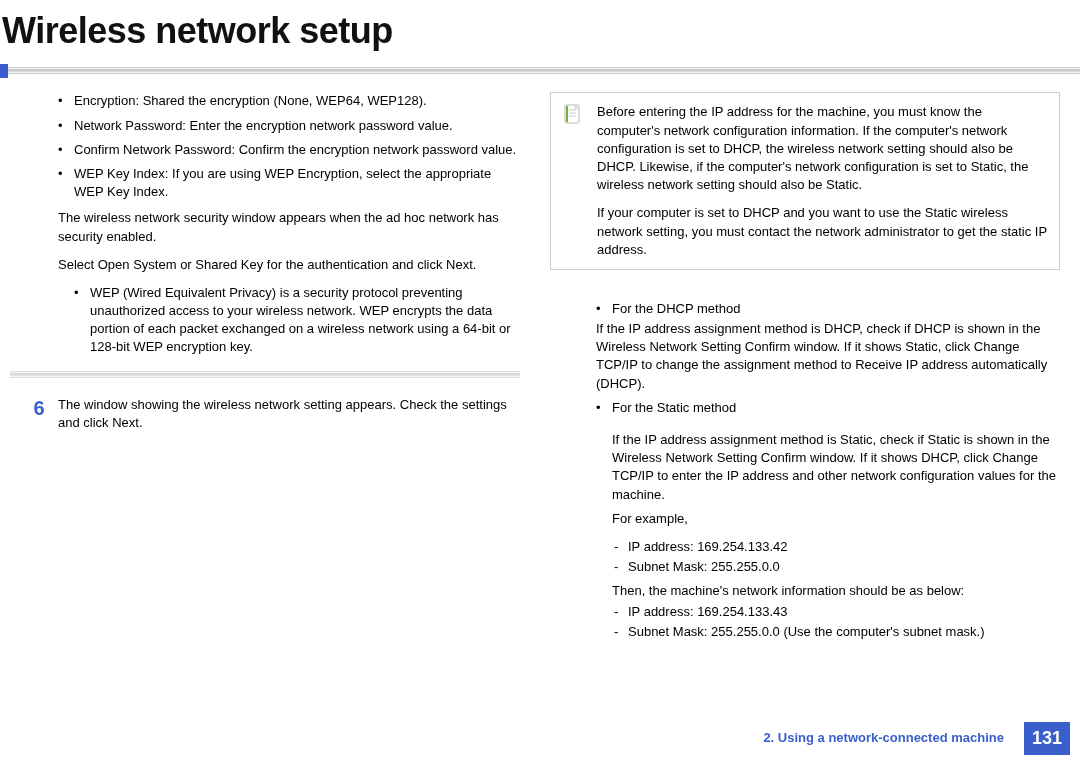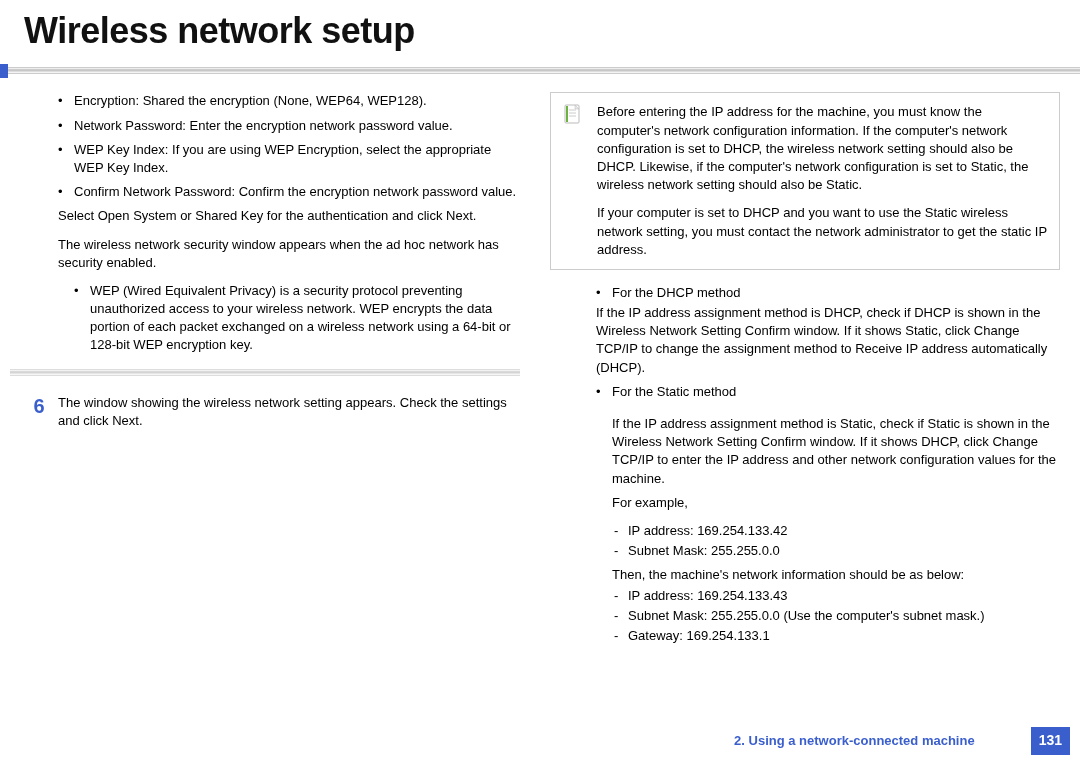--- a/index.html
+++ b/index.html
@@ -9,21 +9,21 @@
     width: 1080px;
     height: 763px;
     position: relative;
     overflow: hidden;
     color: #000;
     font-size: 13px;
     line-height: 1.4;
   }
   .title-area {
     padding-top: 6px;
-    padding-left: 24px;
+    padding-left: 2px;
   }
   .page-title {
     font-size: 36px;
     font-weight: 700;
     color: #111;
     letter-spacing: -0.5px;
   }
   .divider-wrap {
     margin-top: 6px;
     height: 16px;
@@ -100,21 +100,21 @@
     line-height: 1;
     padding-top: 2px;
     width: 18px;
     text-align: center;
   }
   .step-body { flex: 1; }
   .note-box {
     border: 1px solid #ccc;
     padding: 10px 12px 10px 46px;
     position: relative;
-    margin-bottom: 14px;
+    margin-bottom: 30px;
   }
   .note-icon {
     position: absolute;
     left: 10px;
     top: 10px;
     width: 22px;
     height: 22px;
     background: #fff;
     border-radius: 3px;
     display: flex;
@@ -141,23 +141,22 @@
   }
   .footer-text {
     color: #3a5fcd;
     font-weight: 700;
     font-size: 13px;
   }
   .page-num {
     background: #3a5fcd;
     color: #fff;
     font-weight: 700;
-    font-size: 14px;
+    font-size: 18px;
     padding: 4px 8px;
-    margin-left: 36px;
   }
   b, strong { font-weight: 400; }
 </style>
 </head>
 <body>
 
 <div class="title-area">
   <div class="page-title">Wireless network setup</div>
 </div>
 <div class="divider-wrap">
@@ -169,32 +168,32 @@
 
   <div class="col left">
     <ul class="bullet-list">
       <li>
         <b>Encryption:</b><span> Shared the encryption (None, WEP64, WEP128).</span>
       </li>
       <li>
         <b>Network Password:</b><span> Enter the encryption network password value.</span>
       </li>
       <li>
+        <b>Confirm Network Password:</b><span> Confirm the encryption network password value.</span>
+      </li>
+      <li>
         <b>WEP Key Index:</b><span> If you are using WEP Encryption, select the appropriate </span><b>WEP Key Index</b><span>.</span>
       </li>
-      <li>
-        <b>Confirm Network Password:</b><span> Confirm the encryption network password value.</span>
-      </li>
     </ul>
+
+    <p class="para" style="margin-top:8px">The wireless network security window appears when the ad hoc network has security enabled.</p>
 
     <p class="para">
       <span>Select </span><b>Open System</b><span> or </span><b>Shared Key</b><span> for the authentication and click </span><b>Next</b><span>.</span>
     </p>
-
-    <p class="para" style="margin-top:8px">The wireless network security window appears when the ad hoc network has security enabled.</p>
 
     <ul class="bullet-list sub-indent">
       <li>WEP (Wired Equivalent Privacy) is a security protocol preventing unauthorized access to your wireless network. WEP encrypts the data portion of each packet exchanged on a wireless network using a 64-bit or 128-bit WEP encryption key.</li>
     </ul>
 
     <div class="small-divider"></div>
 
     <div class="step">
       <div class="step-num">6</div>
       <div class="step-body">
@@ -237,21 +236,20 @@
           </p>
           <p class="para" style="margin-top:6px">For example,</p>
           <ul class="dash-list" style="margin:2px 0 6px 0">
             <li>IP address: 169.254.133.42</li>
             <li>Subnet Mask: 255.255.0.0</li>
           </ul>
           <p>Then, the machine's network information should be as below:</p>
           <ul class="dash-list" style="margin-top:2px">
             <li><span>IP address: 169.254.133.</span><b>43</b></li>
             <li>Subnet Mask: 255.255.0.0 (Use the computer's subnet mask.)</li>
-            <li><span>Gateway: 169.254.133.</span><b>1</b></li>
           </ul>
         </div>
       </li>
     </ul>
     </div>
   </div>
 
 </div>
 
 <div class="footer">

